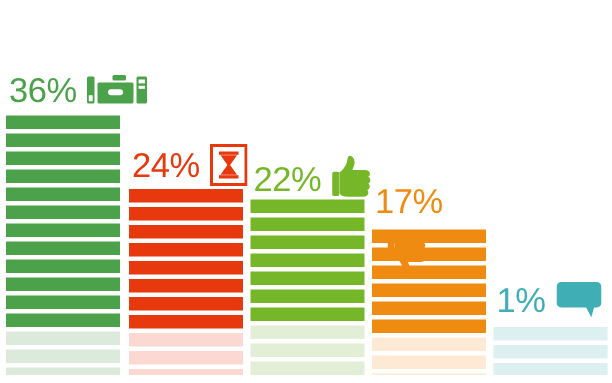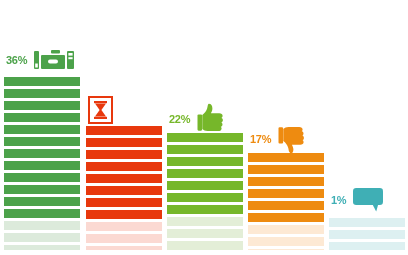--- a/index.html
+++ b/index.html
@@ -45,22 +45,22 @@
   .label-row {
     position: absolute;
     left: 0;
     white-space: nowrap;
     display: flex;
     align-items: center;
     gap: 7px;
   }
 
   .pct {
-    font-size: 11px;
-    font-weight: bold;
+    font-size: 23px;
+    font-weight: normal;
     letter-spacing: -0.3px;
     line-height: 1;
   }
 
   .icon {
     display: inline-block;
     line-height: 0;
   }
   .icon svg { display: block; }
 </style>
@@ -111,20 +111,21 @@
         <div class="stripe" style="height: 9px; margin-bottom: 3px; background: rgb(232, 56, 13);"></div>
         <div class="stripe" style="height: 9px; margin-bottom: 3px; background: rgb(232, 56, 13);"></div>
         <div class="stripe" style="height: 9px; margin-bottom: 3px; background: rgb(232, 56, 13);"></div>
         <div class="stripe" style="height: 9px; margin-bottom: 3px; background: rgb(232, 56, 13);"></div>
         <div class="stripe" style="height: 9px; margin-bottom: 3px; background: rgb(232, 56, 13);"></div>
         <div class="stripe" style="height: 9px; margin-bottom: 3px; background: rgb(251, 217, 210);"></div>
         <div class="stripe" style="height: 9px; margin-bottom: 3px; background: rgb(251, 217, 210);"></div>
         <div class="stripe" style="height: 4px; margin-bottom: 3px; background: rgb(251, 217, 210);"></div>
       </div>
       <div class="label-row" style="left: 2px; top: 96px;">
+        <span class="pct" style="color: rgb(232, 56, 13);">24%</span>
         <span class="icon">
           <svg width="25" height="28" viewBox="0 0 25 28">
             <rect x="1" y="1" width="23" height="26" fill="none" stroke="#E8380D" stroke-width="2"></rect>
             <rect x="6" y="5" width="13" height="2.2" fill="#E8380D"></rect>
             <rect x="6" y="20.8" width="13" height="2.2" fill="#E8380D"></rect>
             <path d="M7 7.5 L18 7.5 L13.4 14 L18 20.5 L7 20.5 L11.6 14 Z" fill="#E8380D"></path>
           </svg>
         </span>
       </div>
     </div>
@@ -156,21 +157,21 @@
         <div class="stripe" style="height: 9px; margin-bottom: 3px; background: rgb(238, 139, 16);"></div>
         <div class="stripe" style="height: 9px; margin-bottom: 3px; background: rgb(238, 139, 16);"></div>
         <div class="stripe" style="height: 9px; margin-bottom: 3px; background: rgb(238, 139, 16);"></div>
         <div class="stripe" style="height: 9px; margin-bottom: 3px; background: rgb(238, 139, 16);"></div>
         <div class="stripe" style="height: 9px; margin-bottom: 3px; background: rgb(238, 139, 16);"></div>
         <div class="stripe" style="height: 9px; margin-bottom: 3px; background: rgb(238, 139, 16);"></div>
         <div class="stripe" style="height: 9px; margin-bottom: 3px; background: rgb(253, 233, 212);"></div>
         <div class="stripe" style="height: 9px; margin-bottom: 3px; background: rgb(253, 233, 212);"></div>
         <div class="stripe" style="height: 1px; margin-bottom: 3px; background: rgb(253, 233, 212);"></div>
       </div>
-      <div class="label-row" style="left: 2px; top: 123px;">
+      <div class="label-row" style="left: 2px; top: 123px; flex-direction: column;">
         <span class="pct" style="color: rgb(238, 139, 16);">17%</span>
         <span class="icon">
           <svg width="30" height="32" viewBox="0 0 30 32" fill="#EE8B10">
             <path d="M11.8 31.2c2.3 0 3.6-2.1 3.6-4.6 0-1.9-.9-3.6-1.5-4.9h8.4c2.0 0 3.3-1.0 3.3-2.5 0-1.0-.5-1.7-1.2-2.1.9-.3 1.5-1.1 1.5-2.2 0-1.1-.6-1.9-1.5-2.3.7-.4 1.1-1.1 1.1-2.0 0-1.1-.7-2.0-1.7-2.3.5-.4.8-1.0.8-1.8 0-1.6-1.3-2.6-3.4-2.6H10.6c-2.4 0-4.0.8-5.3 2.0v12.2c2.3 1.6 4.1 4.0 4.9 6.6.5 1.7.6 4.5 1.6 4.5z"></path>
             <rect x="0.5" y="4.3" width="4.6" height="16.2" rx="1.1"></rect>
           </svg>
         </span>
       </div>
     </div>
     <div class="bar-group" style="left: 329px; width: 76px; top: 0px; height: 255px;">

